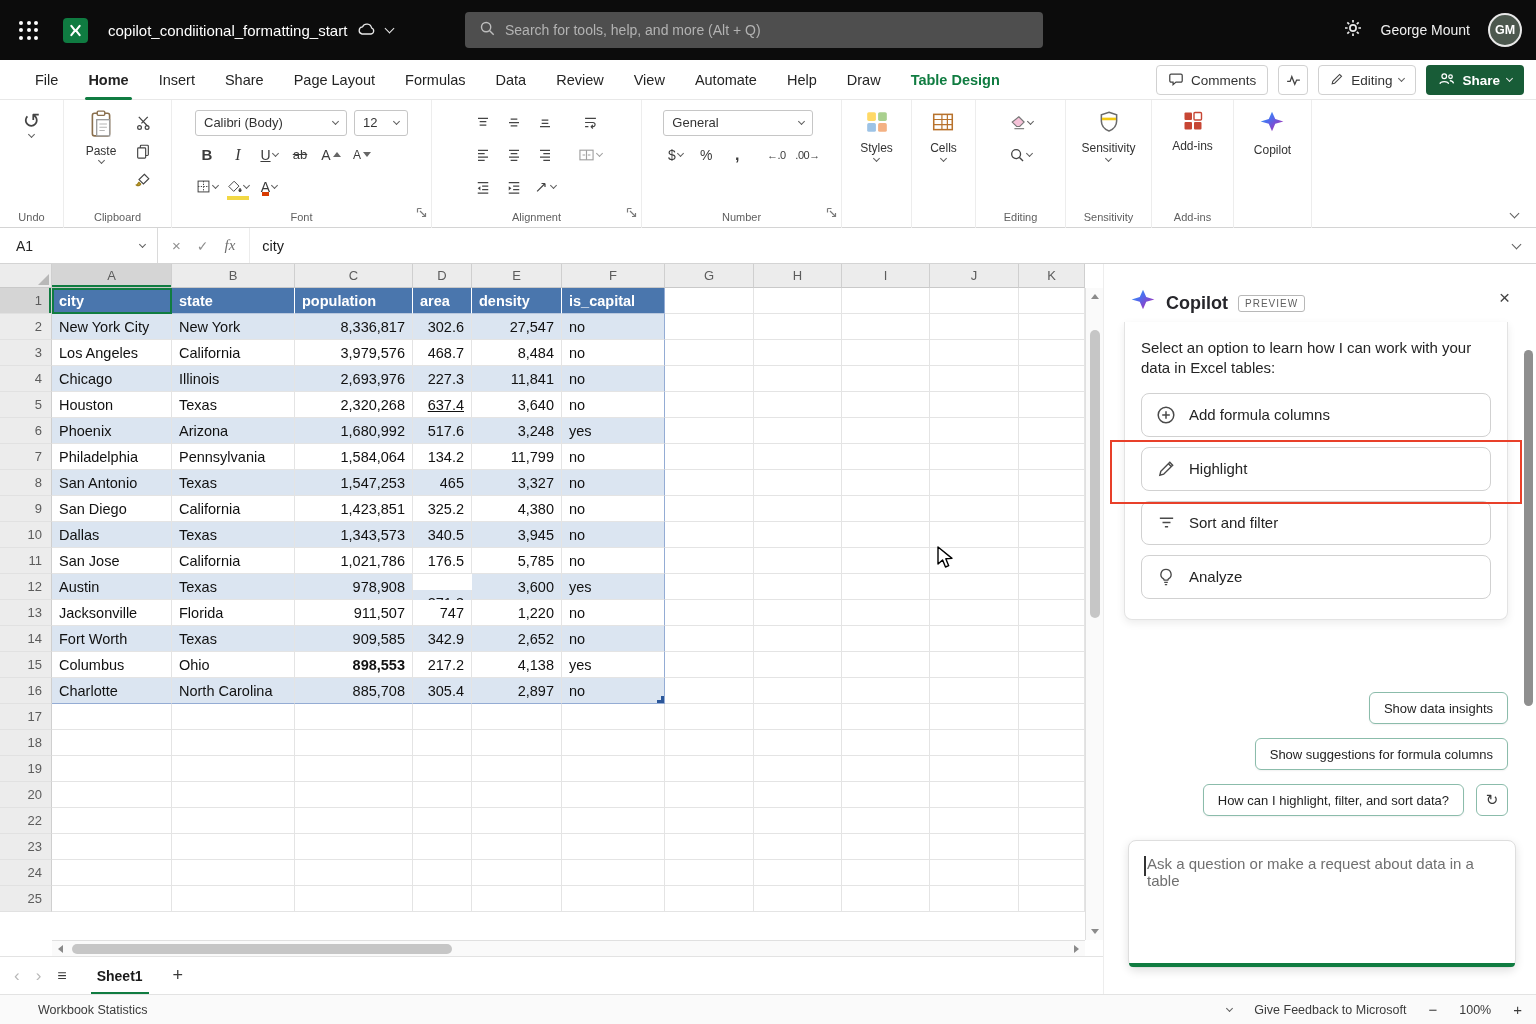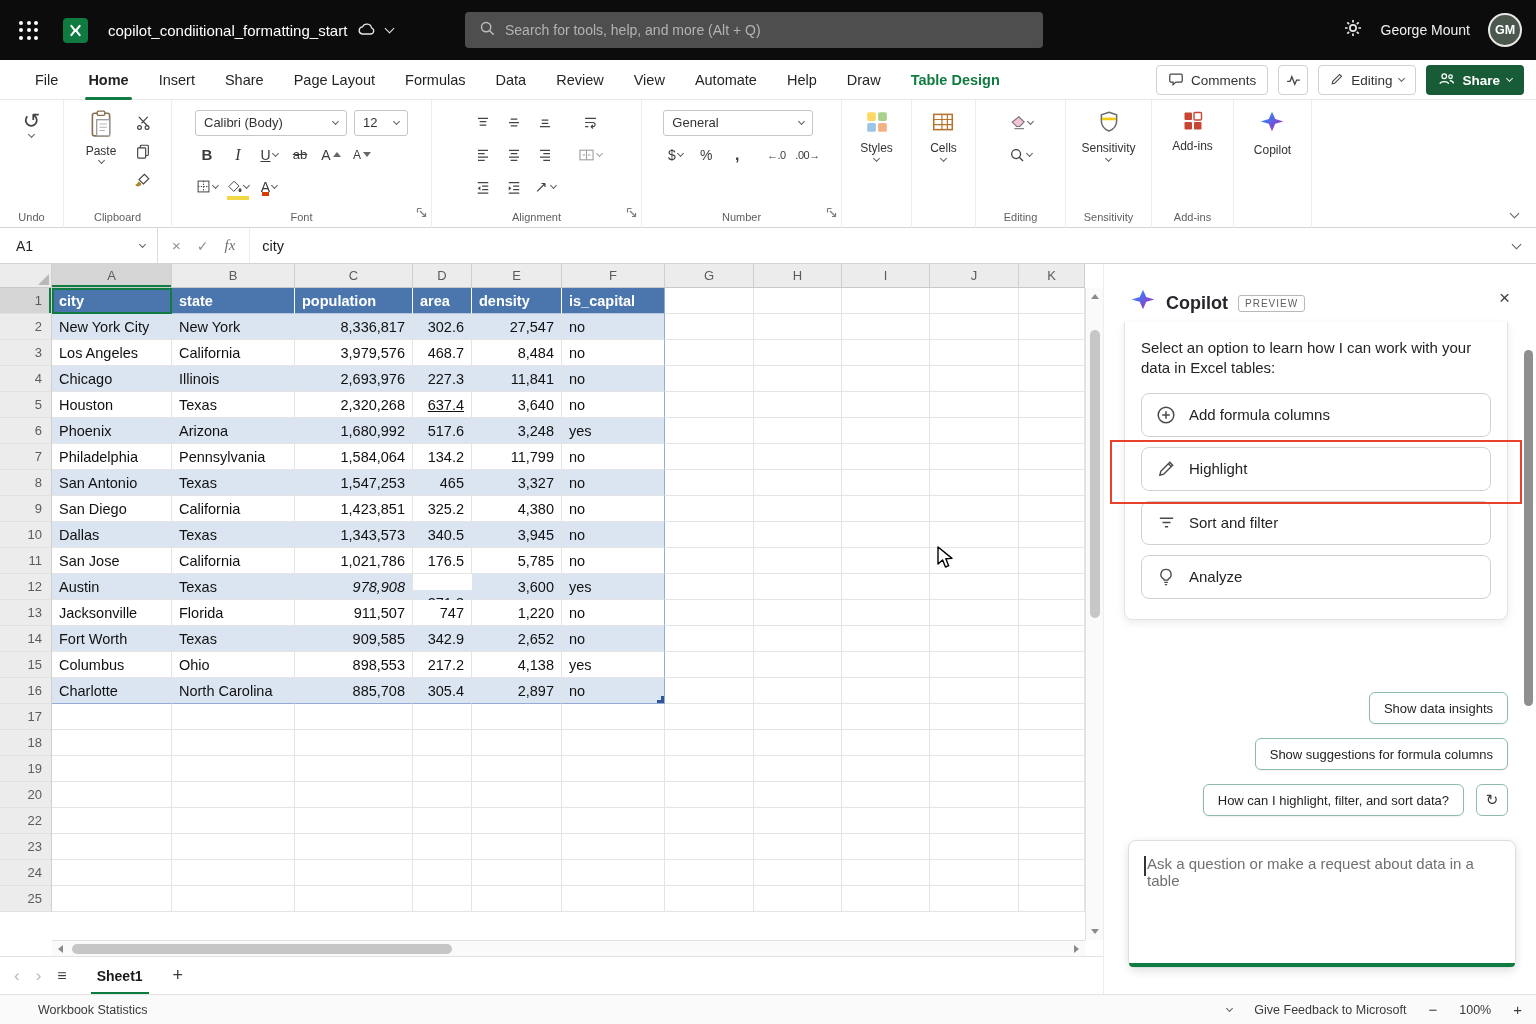--- a/index.html
+++ b/index.html
@@ -780,21 +780,21 @@
           <div class="cell" style="width: 89px;"></div>
           <div class="cell" style="width: 88px;"></div>
           <div class="cell" style="width: 88px;"></div>
           <div class="cell" style="width: 89px;"></div>
           <div class="cell" style="width: 66px;"></div>
         </div>
         <div class="grow">
           <div class="row-h">12</div>
           <div class="cell band" style="width: 120px;">Austin</div>
           <div class="cell band" style="width: 123px;">Texas</div>
-          <div class="cell band num" style="width: 118px; font-style: italic;">978,908</div>
+          <div class="cell band num" style="width: 118px;">978,908</div>
           <div class="cell band num" style="width: 59px; margin-top: 16px;">271.8</div>
           <div class="cell band num" style="width: 90px;">3,600</div>
           <div class="cell band e-r" style="width: 103px;">yes</div>
           <div class="cell" style="width: 89px;"></div>
           <div class="cell" style="width: 88px;"></div>
           <div class="cell" style="width: 88px;"></div>
           <div class="cell" style="width: 89px;"></div>
           <div class="cell" style="width: 66px;"></div>
         </div>
         <div class="grow">
@@ -822,21 +822,21 @@
           <div class="cell" style="width: 89px;"></div>
           <div class="cell" style="width: 88px;"></div>
           <div class="cell" style="width: 88px;"></div>
           <div class="cell" style="width: 89px;"></div>
           <div class="cell" style="width: 66px;"></div>
         </div>
         <div class="grow">
           <div class="row-h">15</div>
           <div class="cell" style="width: 120px;">Columbus</div>
           <div class="cell" style="width: 123px;">Ohio</div>
-          <div class="cell num" style="width: 118px;">898,553</div>
+          <div class="cell num" style="width: 118px; font-weight: bold;">898,553</div>
           <div class="cell num" style="width: 59px;">217.2</div>
           <div class="cell num" style="width: 90px;">4,138</div>
           <div class="cell e-r" style="width: 103px;">yes</div>
           <div class="cell" style="width: 89px;"></div>
           <div class="cell" style="width: 88px;"></div>
           <div class="cell" style="width: 88px;"></div>
           <div class="cell" style="width: 89px;"></div>
           <div class="cell" style="width: 66px;"></div>
         </div>
         <div class="grow">

